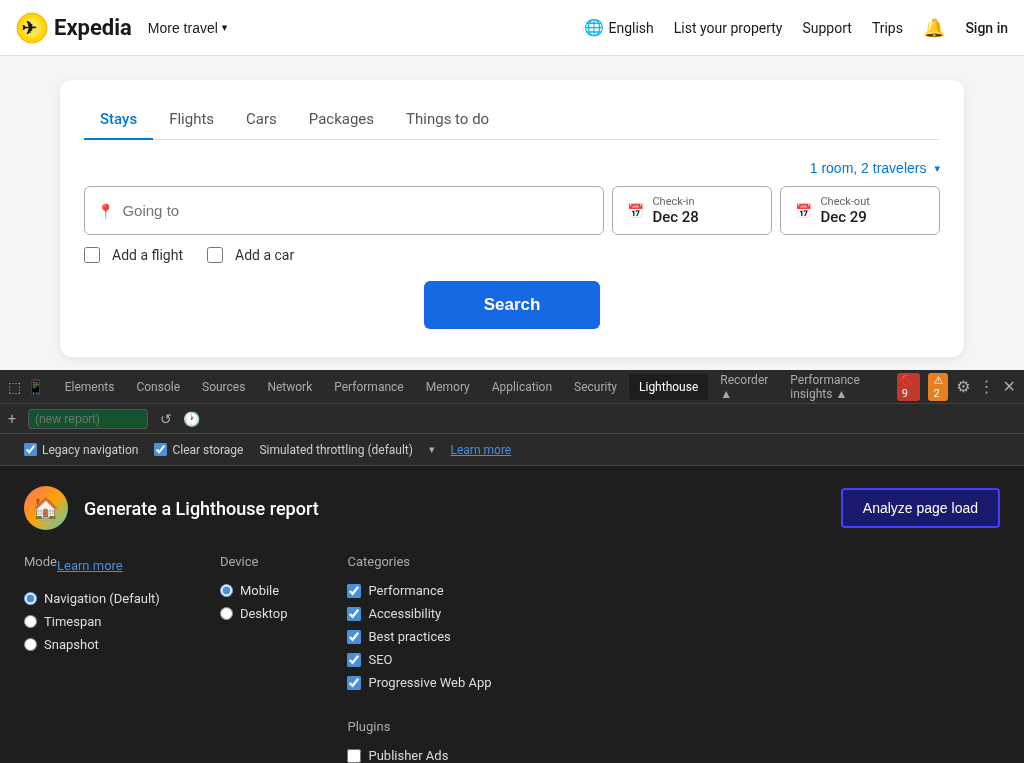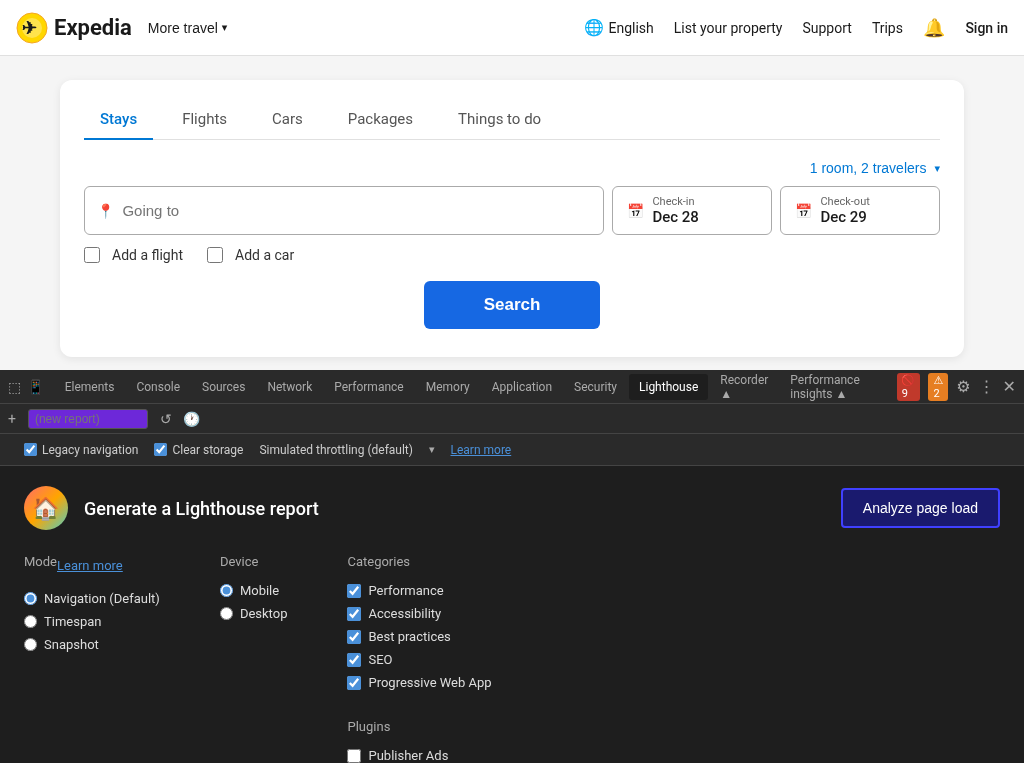--- a/index.html
+++ b/index.html
@@ -73,21 +73,21 @@
     .search-widget {
       background: #fff;
       border-radius: 12px;
       padding: 20px 24px 28px;
       box-shadow: 0 2px 8px rgba(0,0,0,0.08);
     }
 
     
     .tabs {
       display: flex;
-      gap: 13px;
+      gap: 0;
       border-bottom: 1px solid #e0e0e0;
       margin-bottom: 20px;
     }
     .tab {
       padding: 10px 16px;
       font-size: 15px;
       color: #555;
       cursor: pointer;
       border-bottom: 2px solid transparent;
       margin-bottom: -1px;
@@ -277,21 +277,21 @@
       height: 30px;
       border-bottom: 1px solid #444;
       gap: 12px;
     }
     .dt-secondary-icon {
       color: #aaa;
       font-size: 14px;
       cursor: pointer;
     }
     .dt-report-input {
-      background: #6d28d9;
+      background: #14532d;
       border: 1px solid #555;
       color: #aaa;
       font-size: 12px;
       padding: 2px 6px;
       border-radius: 3px;
       width: 120px;
     }
 
     
     .lighthouse-options-bar {

